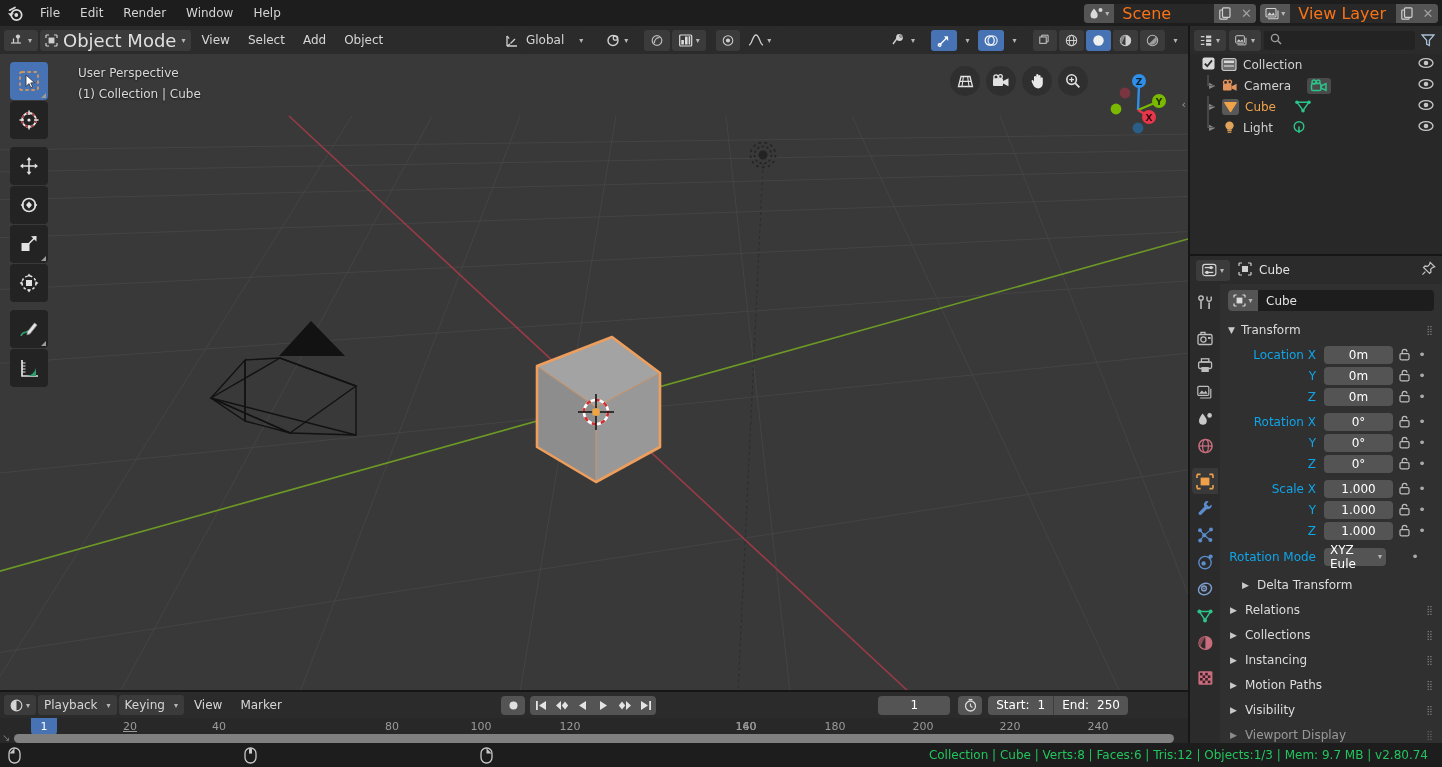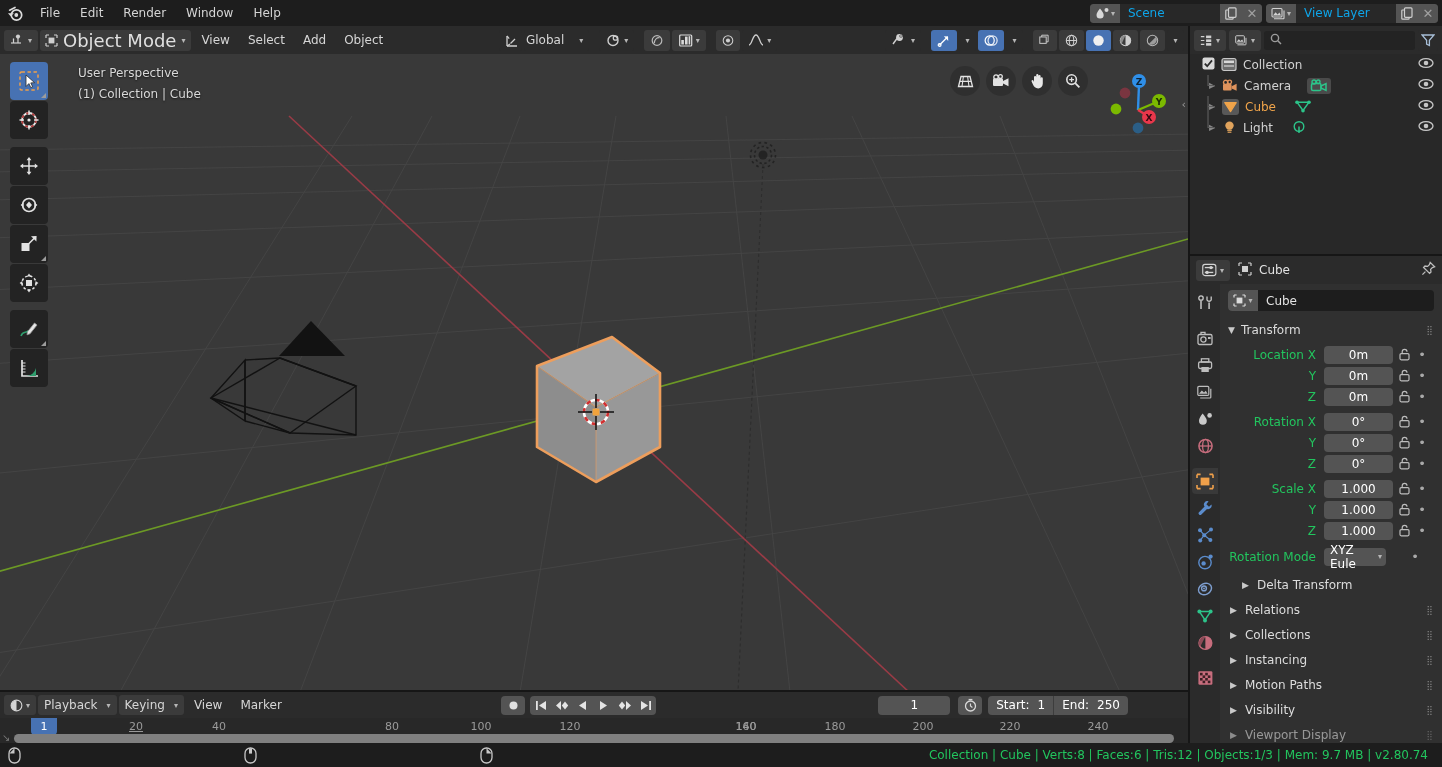--- a/index.html
+++ b/index.html
@@ -28,21 +28,21 @@
     padding: 0 11px; height: 22px; line-height: 22px; font-size: 12px; color: #9a9a9a;
     background: #242424; border-radius: 4px 4px 0 0; margin-right: 1px; white-space: nowrap;
   }
   .wstab.active { background: #4b4b4b; color: #fff; }
   .topbar-right { margin-left: auto; display: flex; align-items: center; gap: 4px; padding-right: 4px; }
   .id-block { display: flex; align-items: center; height: 19px; background: #282828; border-radius: 3px; overflow: hidden; }
   .id-icon-btn {
     width: 30px; height: 19px; background: #545454; display: flex; align-items: center;
     justify-content: center; gap: 1px; border-radius: 3px 0 0 3px;
   }
-  .id-name { padding: 0 10px 0 8px; height: 19px; line-height: 19px; background: #282828; color: #0ea5e9; font-size: 12px; min-width: 100px; }
+  .id-name { padding: 0 10px 0 8px; height: 19px; line-height: 19px; background: #282828; color: #f97316; font-size: 16px; min-width: 100px; }
   .id-btn { width: 22px; height: 19px; background: #545454; display: flex; align-items: center; justify-content: center; }
   .id-x { width: 20px; height: 19px; background: #545454; display: flex; align-items: center; justify-content: center; color: #a0a0a0; font-size: 13px; border-radius: 0 3px 3px 0;}
 
   
   .viewheader {
     position: absolute; left: 0; top: 26px; width: 1188px; height: 28px;
     background: #2b2b2b; display: flex; align-items: center; padding: 0 4px; gap: 2px;
   }
   .hbtn {
     height: 21px; display: flex; align-items: center; justify-content: center;
@@ -127,21 +127,21 @@
   .namefield {
     display: flex; align-items: center; height: 21px; background: #1d1d1d;
     border-radius: 4px; margin-bottom: 9px; overflow: hidden;
   }
   .namefield .nf-pre { width: 30px; height: 21px; background: #545454; display: flex; align-items: center; justify-content: center; gap: 2px; }
   .namefield .nf-val { padding-left: 8px; color: #e4e4e4; font-size: 12px; }
   .panel-head { display: flex; align-items: center; height: 20px; gap: 6px; color: #dcdcdc; font-size: 12px; }
   .tri { font-size: 9px; color: #c9c9c9; }
   .dots { margin-left: auto; color: #7a7a7a; font-size: 9px; letter-spacing: 1px; }
   .prow { display: flex; align-items: center; height: 21px; margin-bottom: 0px; }
-  .plabel { width: 96px; text-align: right; padding-right: 8px; color: #22c55e; font-size: 12px; }
+  .plabel { width: 96px; text-align: right; padding-right: 8px; color: #0ea5e9; font-size: 12px; }
   .pval {
     width: 69px; height: 18px; background: #545454; border-radius: 4px; color: #fff;
     font-size: 12px; display: flex; align-items: center; justify-content: center;
   }
   .plock { width: 22px; display: flex; align-items: center; justify-content: center; }
   .pdot { width: 14px; display: flex; align-items: center; justify-content: center; color: #a9a9a9; font-size: 13px; }
   .pdrop {
     width: 62px; height: 18px; background: #545454; border-radius: 4px; color: #fff;
     font-size: 12px; display: flex; align-items: center; justify-content: space-between;
     padding: 0 4px 0 6px;
@@ -1120,21 +1120,21 @@
       </div>
       <div style="width:1px;background:#3d3d3d;"></div>
       <div class="se-cell">
         <span>End:</span>
         <span>250</span>
       </div>
     </div>
   </div>
 
   <div class="tlbody">
-    <div class="tl-tick" style="left:136px;text-decoration:underline;">20</div>
+    <div class="tl-tick" style="left:130px;text-decoration:underline;">20</div>
     <div class="tl-tick" style="left:219px;">40</div>
     <div class="tl-tick" style="left:295px;margin-top:16px;">60</div>
     <div class="tl-tick" style="left:392px;">80</div>
     <div class="tl-tick" style="left:481px;">100</div>
     <div class="tl-tick" style="left:570px;">120</div>
     <div class="tl-tick" style="left:746px;">140</div>
     <div class="tl-tick" style="left:746px;">160</div>
     <div class="tl-tick" style="left:835px;">180</div>
     <div class="tl-tick" style="left:923px;">200</div>
     <div class="tl-tick" style="left:1010px;">220</div>

